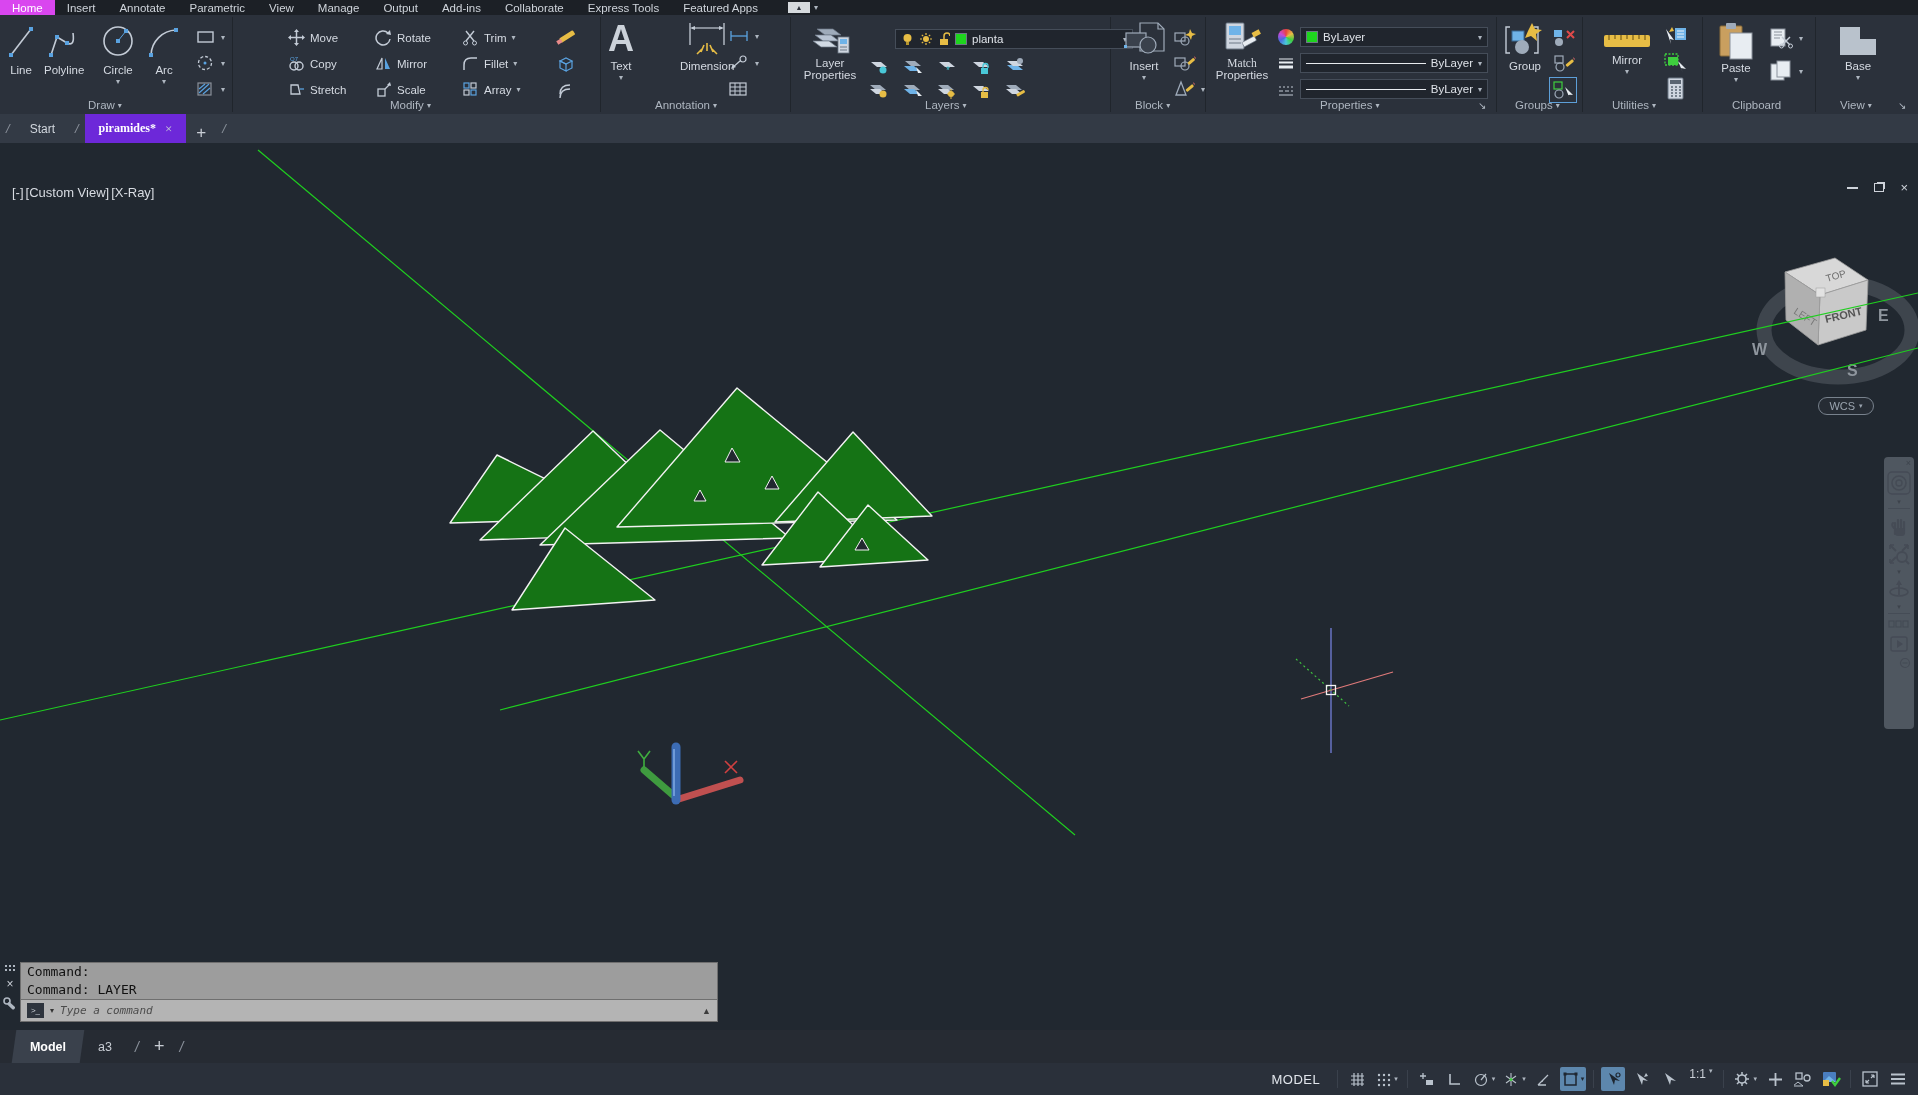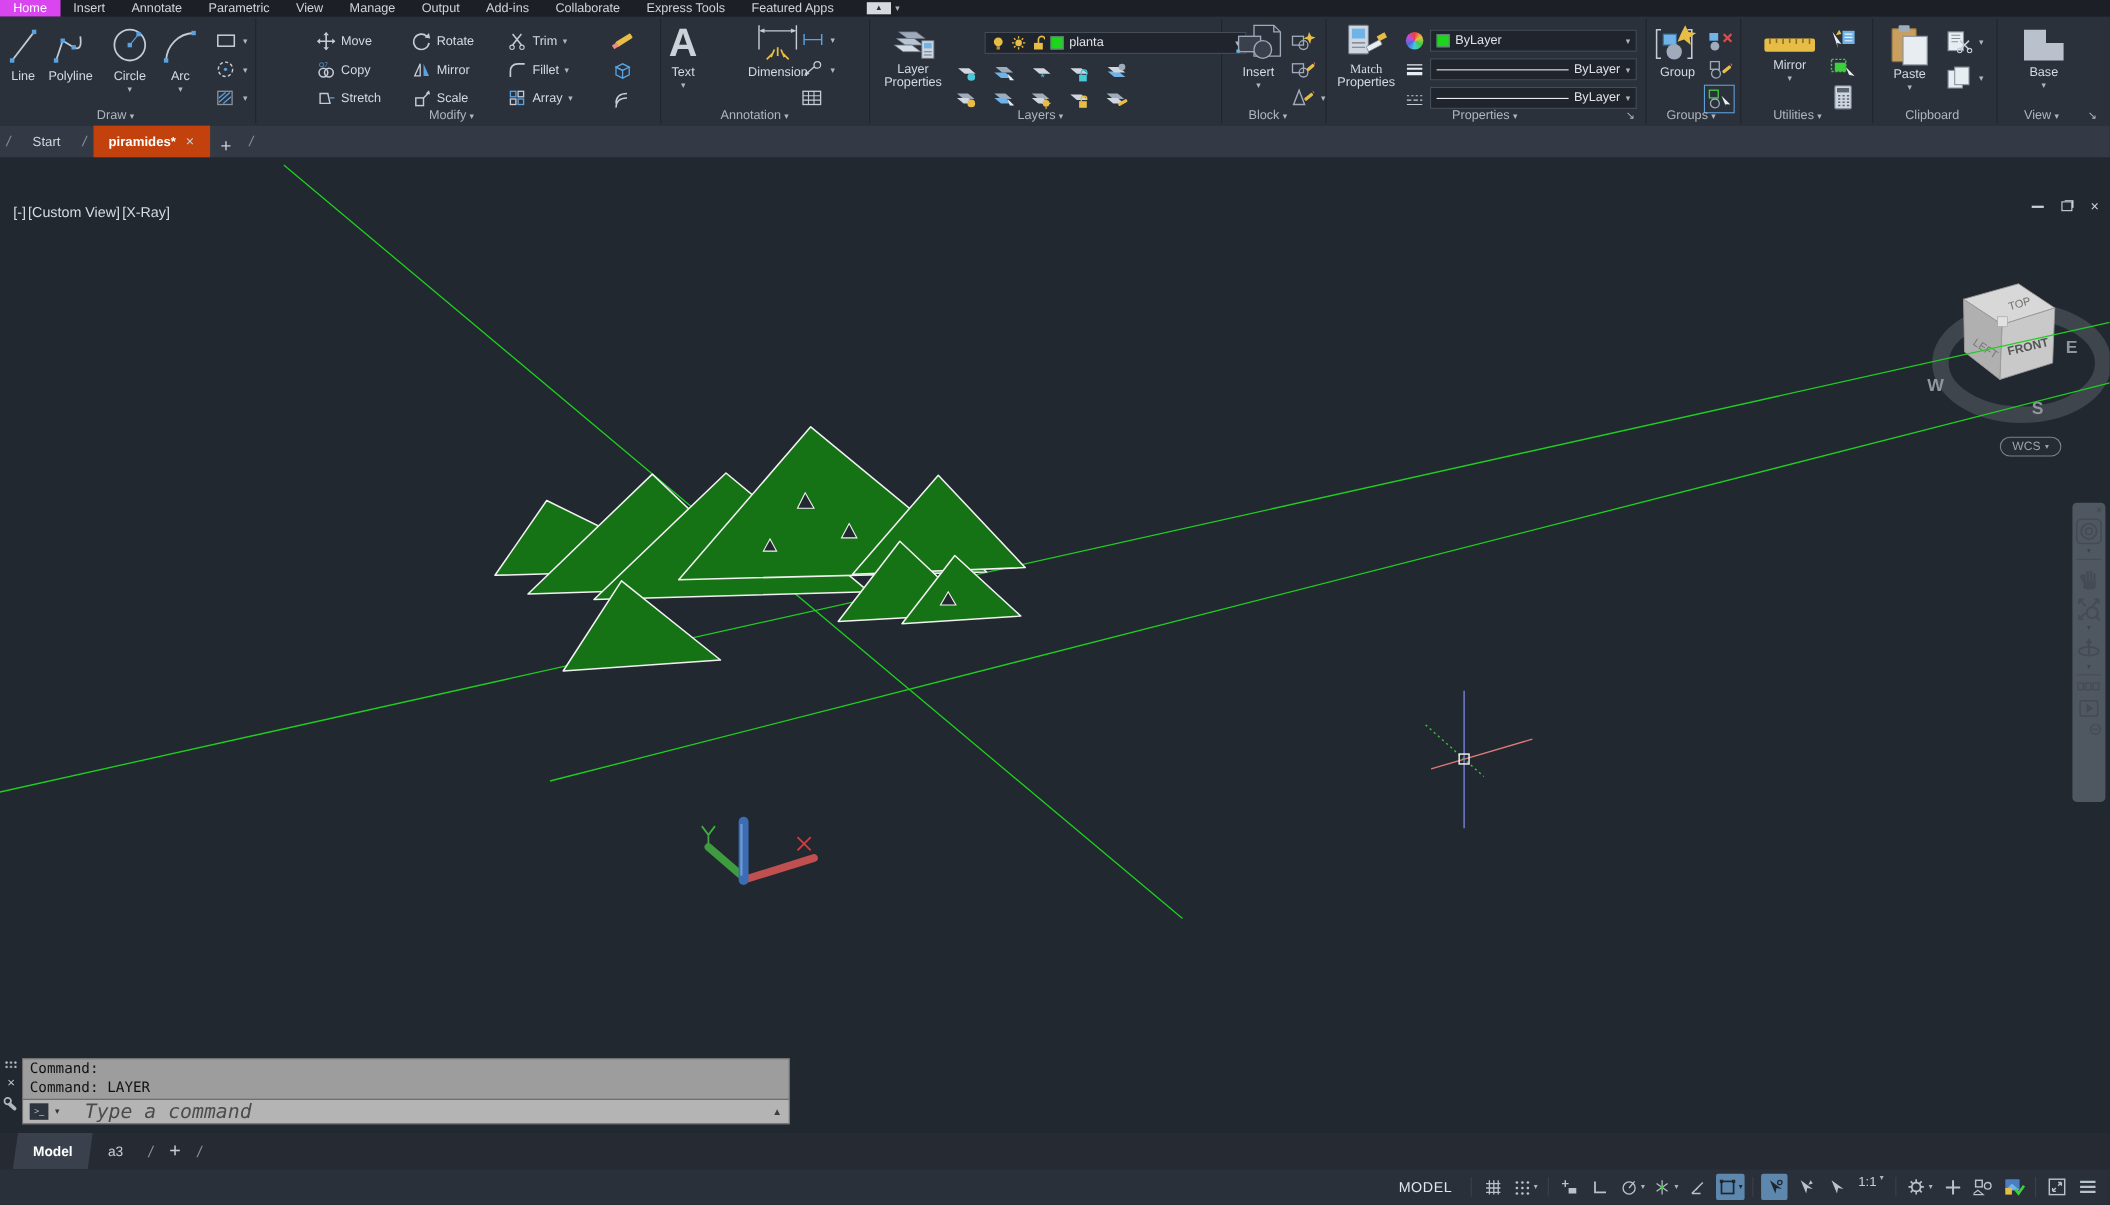--- a/index.html
+++ b/index.html
@@ -25,21 +25,21 @@
   .dd { font-size:8px; color:#aeb6c0; }
   .field { position:absolute; height:20px; background:#20252d; border:1px solid #454d59; display:flex; align-items:center; gap:5px; padding:0 5px; color:#dfe3e9; font-size:11.5px; }
   .field .dd { margin-left:auto; }
   .sw { width:12px; height:12px; background:#1ed51e; border:1px solid #6d7886; }
   .ltline { height:1px; background:#e8ebef; flex:1; }
   svg.icon { display:block; }
 
   
   #filetabs { position:absolute; left:0; top:114px; width:1918px; height:29px; background:#333a45; display:flex; align-items:flex-end; z-index:28; }
   .ftab { height:29px; display:flex; align-items:center; padding:0 14px; font-size:12px; color:#d2d7de; position:relative; }
-  .ftab.active { background:#c2410c; color:#ffffff; font-weight:bold; gap:9px; }
+  .ftab.active { background:#6d28d9; color:#ffffff; font-weight:bold; gap:9px;font-family:Liberation Serif, serif; }
   .fslash { color:#8a919b; font-style:italic; padding:0 6px; font-size:13px; align-self:center;}
   .fplus { color:#c9ced6; font-size:17px; padding:0 10px; }
   .ftab .x { font-weight:normal; color:#c9ced6; font-size:13px; }
 
   
   #canvas { position:absolute; left:0; top:143px; width:1918px; height:887px; background:#212830; overflow:hidden; }
   #vplabel { position:absolute; left:12px; top:42px; color:#d8dce2; font-size:13px; display:flex; gap:2px; z-index:5;}
   #winctl { position:absolute; right:10px; top:38px; display:flex; gap:16px; z-index:6; align-items:center;}
   #winctl .wc { color:#ced3da; font-size:13px; line-height:13px; }
   #winctl .min { width:11px; height:2px; background:#ced3da; }
@@ -60,21 +60,21 @@
   #cmdgrip { width:12px; height:7px;
     background-image:radial-gradient(circle, #aeb6c0 1px, transparent 1.2px);
     background-size:4px 4px; }
   #cmdx { color:#c9ced6; font-size:12px; line-height:10px; }
   #cmdbody { width:698px; }
   #cmdhist { background:#9d9d9d; border:1px solid #6f6f6f; border-bottom:none; }
   #cmdhist div { font-family:"DejaVu Sans Mono", monospace; font-size:13px; color:#111; line-height:18px; padding-left:6px; }
   #cmdinput { height:23px; background:#b4b4b4; border:1px solid #6f6f6f; display:flex; align-items:center; gap:6px; padding:0 6px; }
   #cmdicon { width:17px; height:15px; background:#2e343d; color:#cfd4db; font-size:8px; line-height:15px; text-align:center; }
   #cmdicon-dd { font-size:8px; color:#333; }
-  #cmdph { font-family:"DejaVu Sans Mono", monospace; font-style:italic; font-size:18px; color:#4c4c4c;margin-left:17px; }
+  #cmdph { font-family:"DejaVu Sans Mono", monospace; font-style:italic; font-size:11px; color:#4c4c4c; }
   #cmdup { margin-left:auto; color:#3c3c3c; font-size:9px; }
 
   
   #layoutbar { position:absolute; left:0; top:1030px; width:1918px; height:33px; background:#262b33; display:flex; align-items:center; z-index:25; }
   .ltab { height:33px; display:flex; align-items:center; padding:0 16px; font-size:12.5px; color:#c8cdd4; }
   .ltab.active { background:#3a414c; color:#fff; font-weight:bold; transform:skewX(-8deg); }
   .ltab.active span { transform:skewX(8deg); }
   .lslash { color:#8a919b; font-style:italic; padding:0 7px; font-size:14px; }
   .lplus { color:#c8cdd4; font-size:18px; padding:0 8px; }
 

